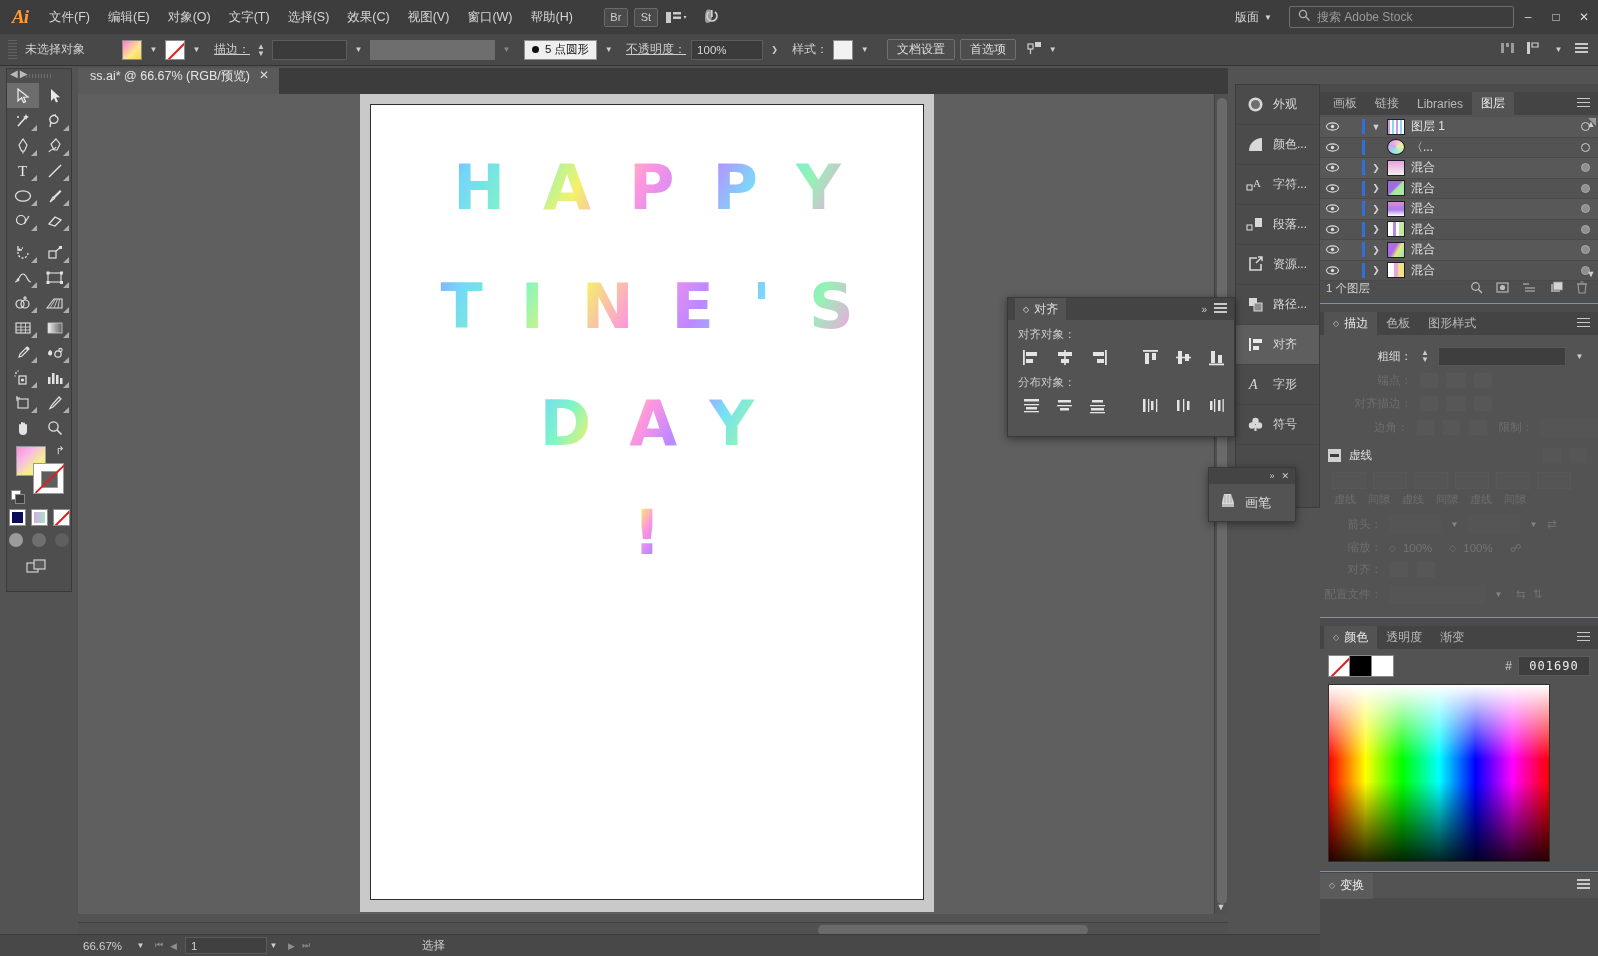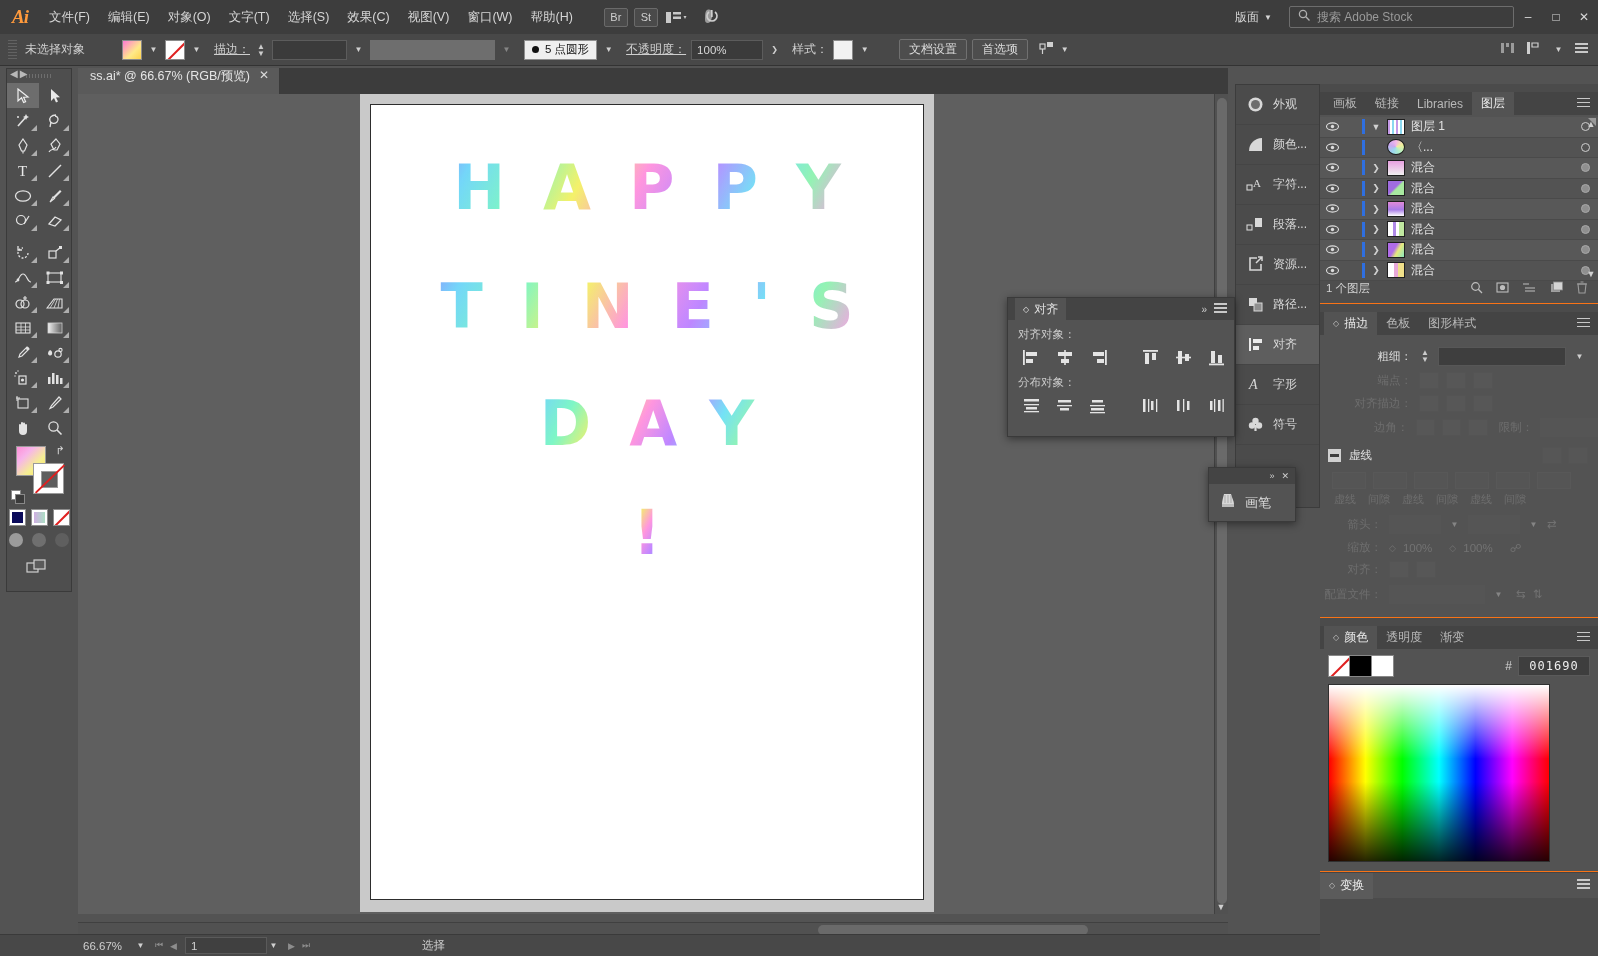--- a/index.html
+++ b/index.html
@@ -430,21 +430,21 @@
     <div class="caret">▼</div>
 
     <div class="cb-label u" style="margin-left:6px">不透明度：</div>
     <div class="field opacity-field">100%</div>
     <div class="caret">❯</div>
 
     <div class="cb-label" style="margin-left:6px">样式：</div>
     <div class="swatch white"></div>
     <div class="caret">▼</div>
 
-    <div class="cb-btn" style="margin-left:23px">文档设置</div>
+    <div class="cb-btn" style="margin-left:11px">文档设置</div>
     <div class="cb-btn">首选项</div>
 
     <div style="display:flex;align-items:center;gap:3px;margin-left:6px">
       <span>
         <svg width="16" height="14" viewBox="0 0 16 14">
           <rect x="1" y="3" width="5" height="5" fill="none" stroke="#d0d0d0" stroke-width="1.2"></rect>
           <rect x="8" y="1" width="6" height="5" fill="#d0d0d0"></rect>
           <line x1="3.5" y1="8" x2="3.5" y2="13" stroke="#d0d0d0" stroke-width="1.2"></line>
         </svg>
       </span>

